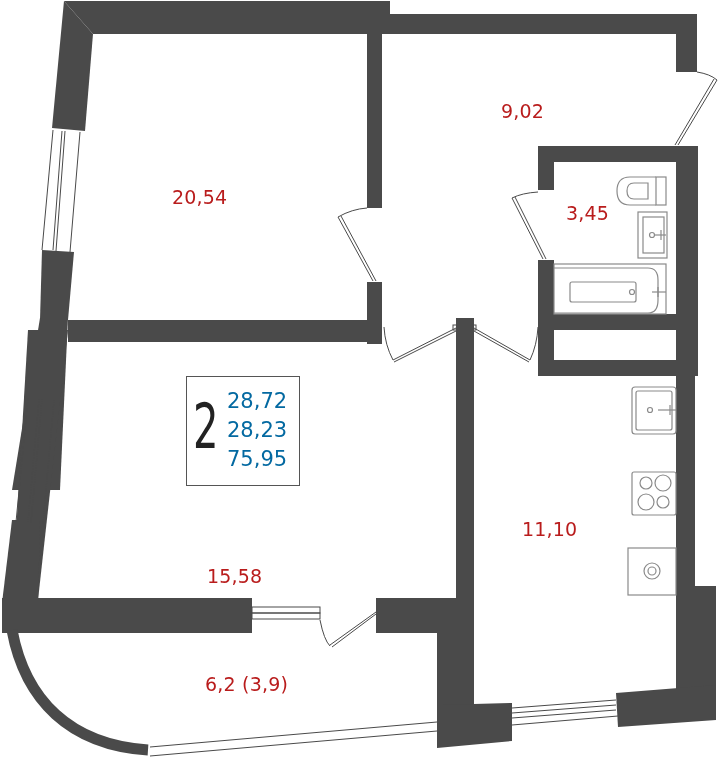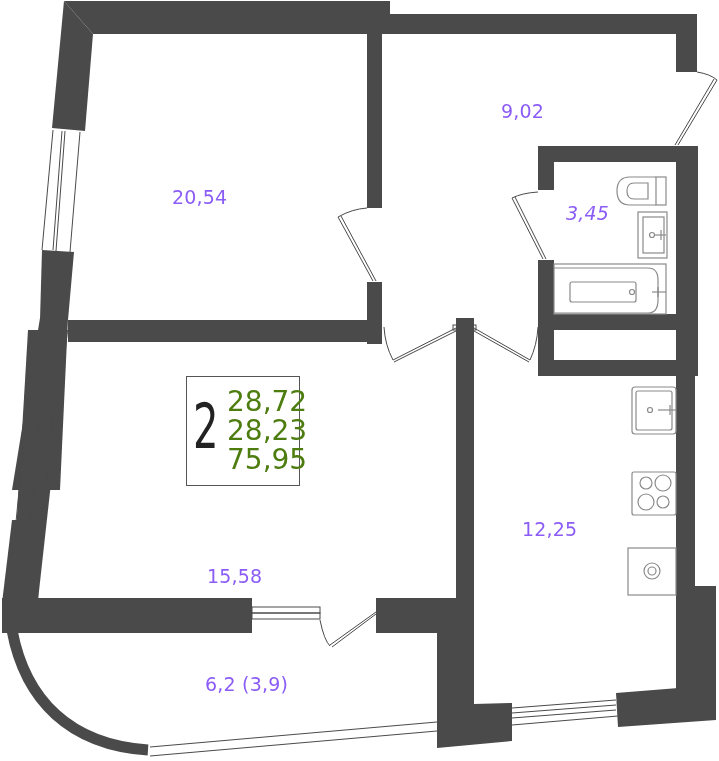--- a/index.html
+++ b/index.html
@@ -1,21 +1,21 @@
 <!DOCTYPE html>
 <html><head>
   <meta charset="utf-8">
   <style>
     html, body { margin: 0; padding: 0; background: #ffffff; }
     body { width: 719px; height: 761px; position: relative; overflow: hidden; font-family: "DejaVu Sans", sans-serif; }
     #plan { position: absolute; left: 0; top: 0; }
-    .label { position: absolute; color: #8b5cf6; font-family: "DejaVu Sans", sans-serif; font-size: 19px; letter-spacing: 0.2px; white-space: nowrap; }
+    .label { position: absolute; color: #b91c1c; font-family: "DejaVu Sans", sans-serif; font-size: 19px; letter-spacing: 0.2px; white-space: nowrap; }
     .summary { position: absolute; left: 186px; top: 376px; width: 114px; height: 110px; border: 1px solid #555; background: #fff; box-sizing: border-box; }
     .summary .rooms { position: absolute; left: 6px; top: 10px; font-size: 62px; line-height: 80px; color: #222; font-family: "DejaVu Sans Condensed", "DejaVu Sans", sans-serif; transform: scaleX(0.72); transform-origin: left top; }
-    .summary .areas { position: absolute; left: 40px; top: 10px; font-size: 28px; line-height: 29px; color: #4d7c0f; }
+    .summary .areas { position: absolute; left: 40px; top: 10px; font-size: 21px; line-height: 29px; color: #0369a1; }
   </style>
 </head>
 <body>
 
 <svg id="plan" width="719" height="761" viewBox="0 0 719 761" xmlns="http://www.w3.org/2000/svg">
   <g fill="#4a4a4a">
 
     <polygon points="64,1 390,1 390,34 93,34"></polygon>
 
     <polygon points="380,14 697,14 697,34 380,34"></polygon>
@@ -159,23 +159,23 @@
     <g>
       <rect x="628" y="548" width="48" height="47"></rect>
       <circle cx="652" cy="571" r="8"></circle>
       <circle cx="652" cy="571" r="4"></circle>
     </g>
   </g>
 </svg>
 
 <div class="label" style="left:172px; top:186px;">20,54</div>
 <div class="label" style="left:501px; top:100px;">9,02</div>
-<div class="label" style="left:566px; top:202px;font-style:italic;">3,45</div>
+<div class="label" style="left:566px; top:202px;">3,45</div>
 <div class="label" style="left:207px; top:529px;margin-top:36px;">15,58</div>
-<div class="label" style="left:522px; top:518px;">12,25</div>
+<div class="label" style="left:522px; top:518px;">11,10</div>
 <div class="label" style="left:205px; top:673px;">6,2 (3,9)</div>
 
 <div class="summary">
   <div class="rooms">2</div>
   <div class="areas">
     <div>28,72</div>
     <div>28,23</div>
     <div>75,95</div>
   </div>
 </div>

